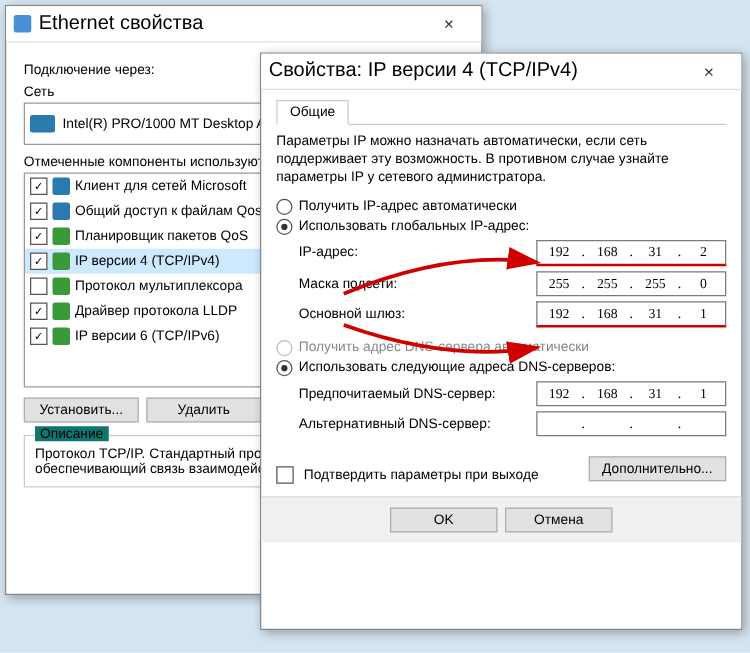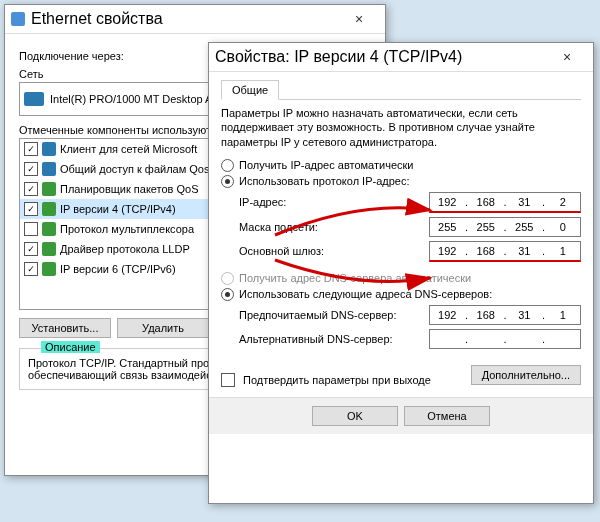--- a/index.html
+++ b/index.html
@@ -16,34 +16,34 @@
 .adapter-icon{width:20px;height:14px;background:#2a7ab0;margin-right:6px;border-radius:2px}
 .components{border:1px solid #999;height:170px;overflow:hidden;background:#fff}
 .comp-row{display:flex;align-items:center;height:18px;padding:1px 4px;gap:4px}
 .comp-row.sel{background:#cde8ff}
 .chk{width:12px;height:12px;border:1px solid #555;background:#fff;display:flex;align-items:center;justify-content:center;font-size:9px;line-height:1}
 .comp-ico{width:14px;height:14px;background:#3a9a3a;border-radius:2px;flex-shrink:0}
 .comp-ico.net{background:#2a7ab0}
 .btnrow{display:flex;gap:6px;margin-top:8px}
 .btn{border:1px solid #adadad;background:#e1e1e1;padding:3px 10px;font-size:11px;min-width:70px;text-align:center}
 .groupbox{border:1px solid #ccc;margin-top:10px;padding:8px;position:relative}
-.groupbox .gtitle{position:absolute;top:-8px;left:21px;background:#5eead4;padding:0 4px}
+.groupbox .gtitle{position:absolute;top:-8px;left:8px;background:#0f766e;padding:0 4px}
 
 .win2{left:208px;top:42px;width:384px;height:460px}
 .win2 .body{padding:8px 12px 10px 12px}
 .tabs{display:flex;border-bottom:1px solid #ccc;margin-bottom:6px}
 .tab{border:1px solid #ccc;border-bottom:1px solid #fff;padding:3px 10px;background:#fff;margin-bottom:-1px;margin-right:18px}
 .para{margin:4px 0 10px 0;line-height:1.3}
 .radio-row{display:flex;align-items:center;gap:5px;margin:3px 0}
 .radio{width:11px;height:11px;border:1px solid #555;border-radius:50%;display:flex;align-items:center;justify-content:center}
 .radio .dot{width:5px;height:5px;background:#333;border-radius:50%}
 .indent{margin-left:18px}
 .field-row{display:flex;align-items:center;margin:4px 0}
 .field-row .flab{flex:1}
-.ip-input{width:150px;border:1px solid #7a7a7a;height:18px;display:flex;align-items:center;justify-content:space-evenly;background:#fff;font-family:Liberation Sans, sans-serif;font-size:11px}
+.ip-input{width:150px;border:1px solid #7a7a7a;height:18px;display:flex;align-items:center;justify-content:space-evenly;background:#fff;font-family:Liberation Serif, serif;font-size:11px}
 .ip-input .oct{width:26px;text-align:center}
 .ip-input .dot{width:4px;text-align:center}
 .underline-red{border-bottom:2px solid #d00000}
 .chk-row{display:flex;align-items:center;gap:8px;margin-top:10px}
 .footer{display:flex;justify-content:center;gap:6px;padding:8px 12px;border-top:1px solid #ddd;background:#f0f0f0}
 
 .arrow{position:absolute;pointer-events:none}
 .arrow svg{overflow:visible}
 .disabled-text{color:#888}
 </style>
@@ -125,21 +125,21 @@
     <div class="para">Параметры IP можно назначать автоматически, если сеть поддерживает эту возможность. В противном случае узнайте параметры IP у сетевого администратора.</div>
 
     <div class="radio-row">
       <span class="radio"></span>
       <span>Получить IP-адрес автоматически</span>
     </div>
     <div class="radio-row">
       <span class="radio">
           <span class="dot"></span>
         </span>
-      <span>Использовать протокол IP-адрес:</span>
+      <span>Использовать глобальных IP-адрес:</span>
     </div>
     <div class="indent">
       <div class="field-row">
         <span class="flab">IP-адрес:</span>
         <span class="ip-input underline-red" id="ip-ip">
             <span class="oct">192</span>
             <span class="dot">.</span>
             <span class="oct">168</span>
             <span class="dot">.</span>
             <span class="oct">31</span>

